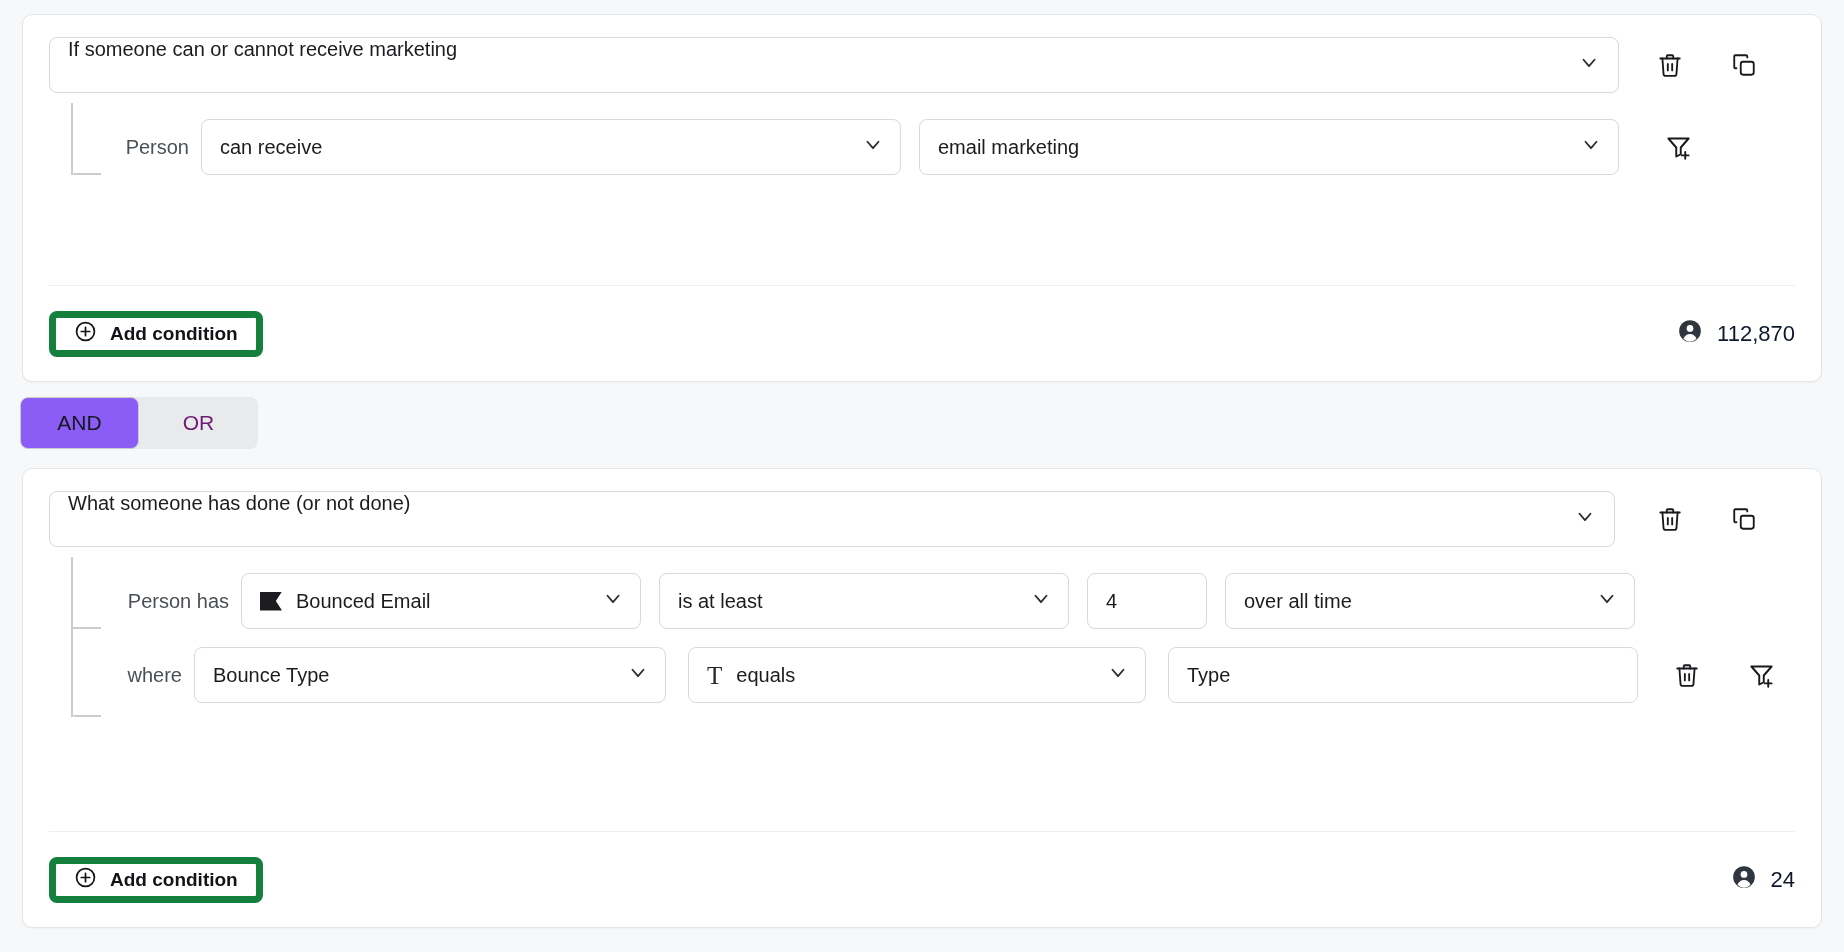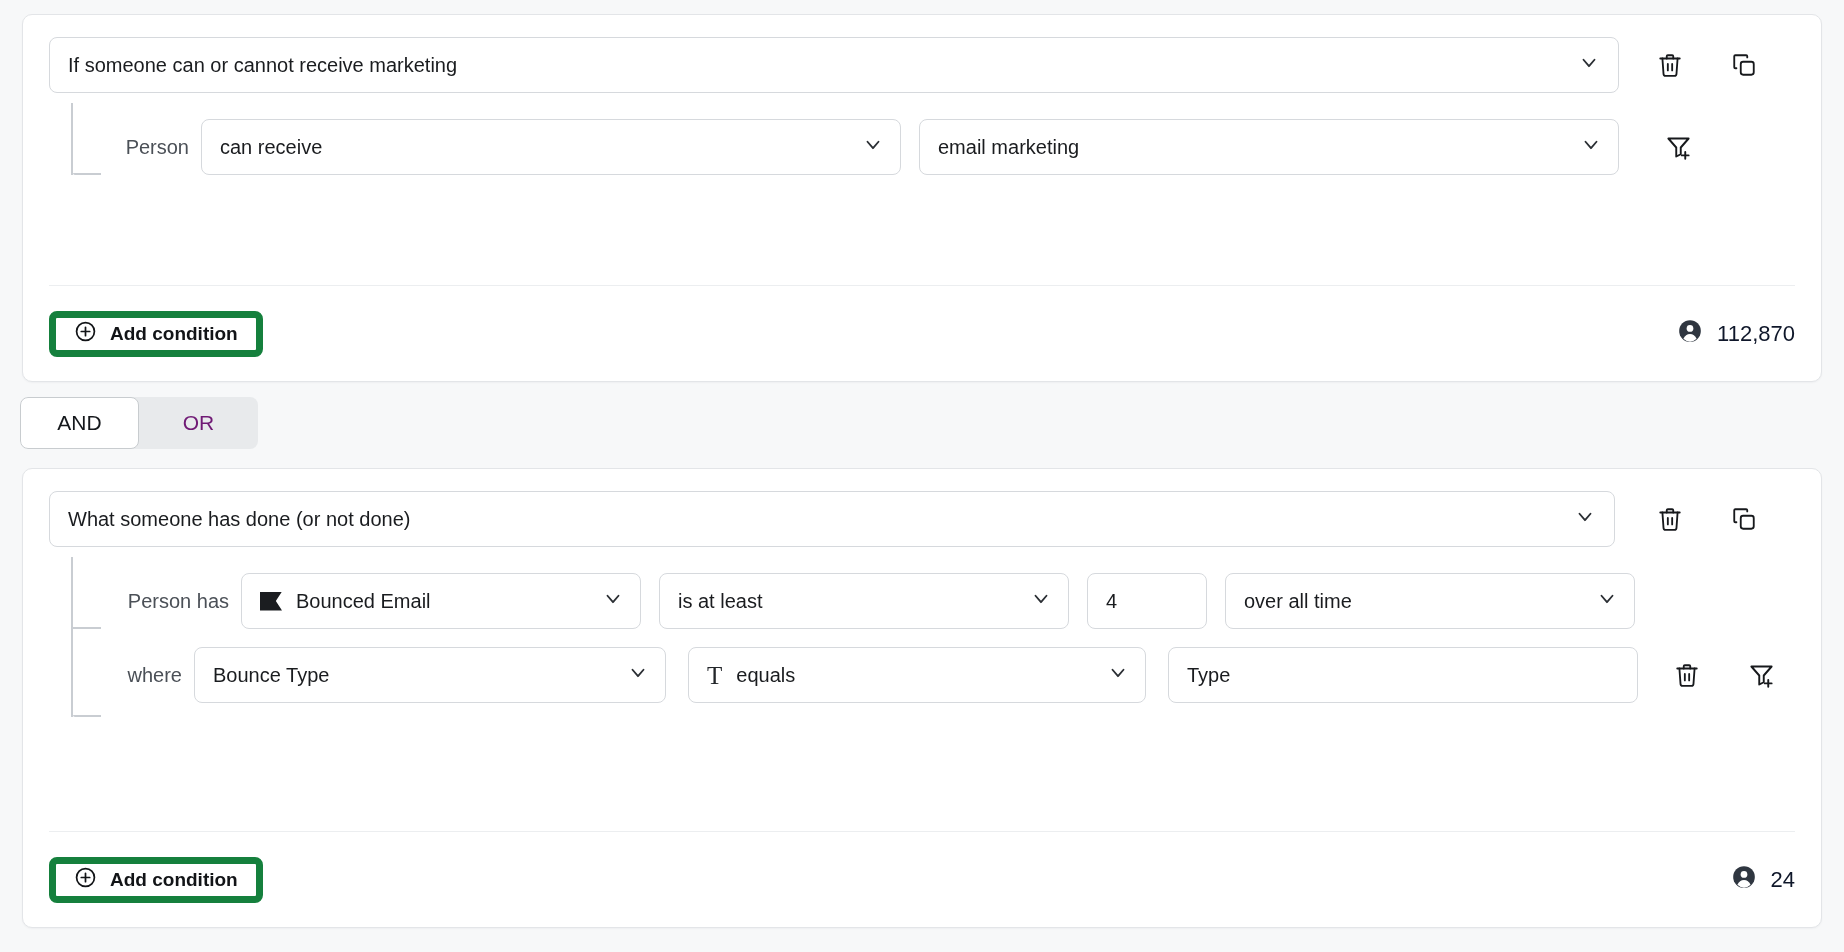--- a/index.html
+++ b/index.html
@@ -35,21 +35,21 @@
   
   .type-row { display: flex; align-items: center; }
   .type-select {
     position: relative;
     width: 1570px;
     height: 56px;
     border: 1px solid #d6d9dd;
     border-radius: 8px;
     background: #fff;
     display: flex;
-    align-items: center;
+    align-items: flex-start;
     padding: 0 18px;
     font-size: 20px;
     color: #1a1c1f;
     cursor: pointer;
   }
   .type-select .chev { position: absolute; right: 18px; top: 50%; transform: translateY(-50%); }
 
   .card-head-actions {
     display: flex; align-items: center; gap: 44px;
     margin-left: 36px;
@@ -162,21 +162,21 @@
     display: flex; align-items: center; justify-content: center;
     width: 119px; height: 52px;
     font-size: 21px;
     color: #701a75;
     cursor: pointer;
     background: transparent;
     border: none;
     font-family: "Liberation Sans", sans-serif;
   }
   .andor .seg.active {
-    background: #ffffff;
+    background: #8b5cf6;
     color: #15181c;
     border: 1px solid #c8cccf;
     border-radius: 8px;
     height: 52px;
   }
 
   .flag { display: inline-block; width: 22px; height: 19px; background: #1b1d20;
           clip-path: polygon(0 0, 100% 0, 72% 50%, 100% 100%, 0 100%); }
   .tglyph { font-family: "Liberation Serif", serif; font-size: 25px; color: #23262a; line-height: 1; }
 </style>

